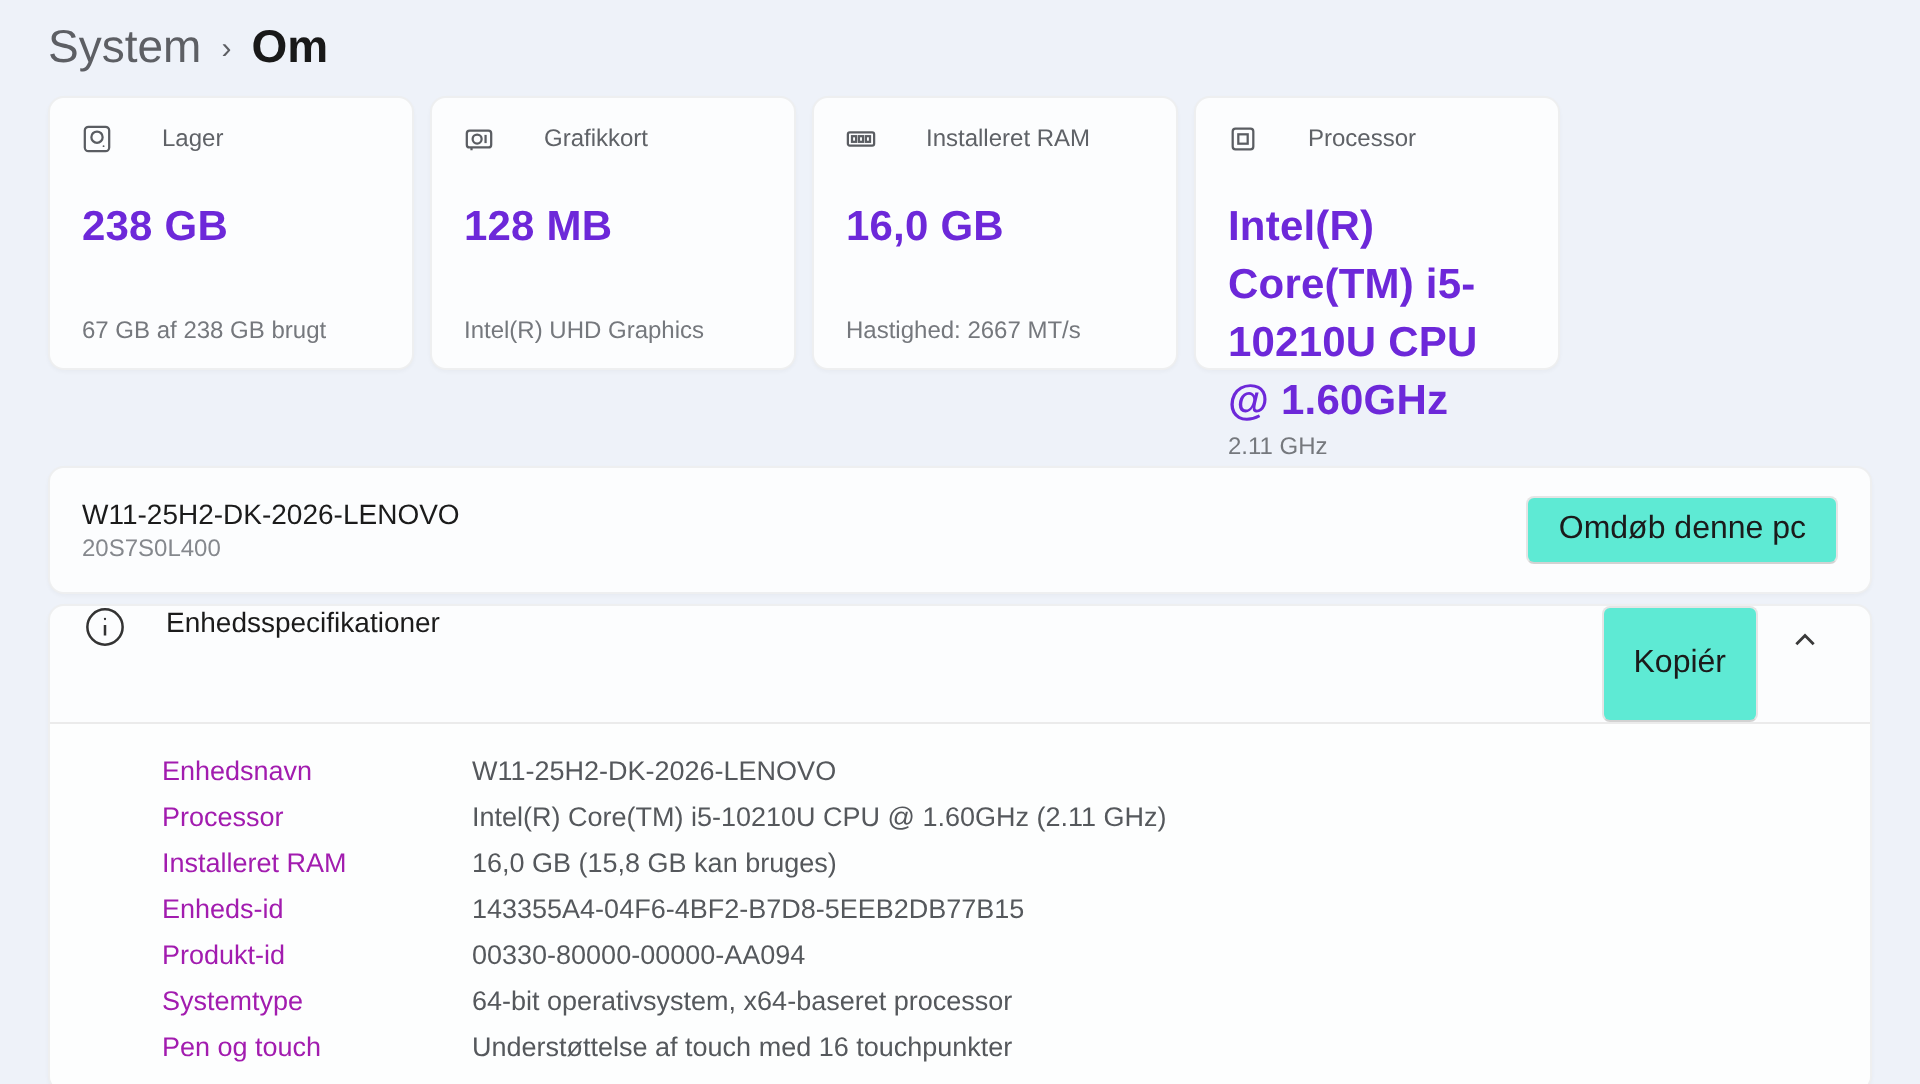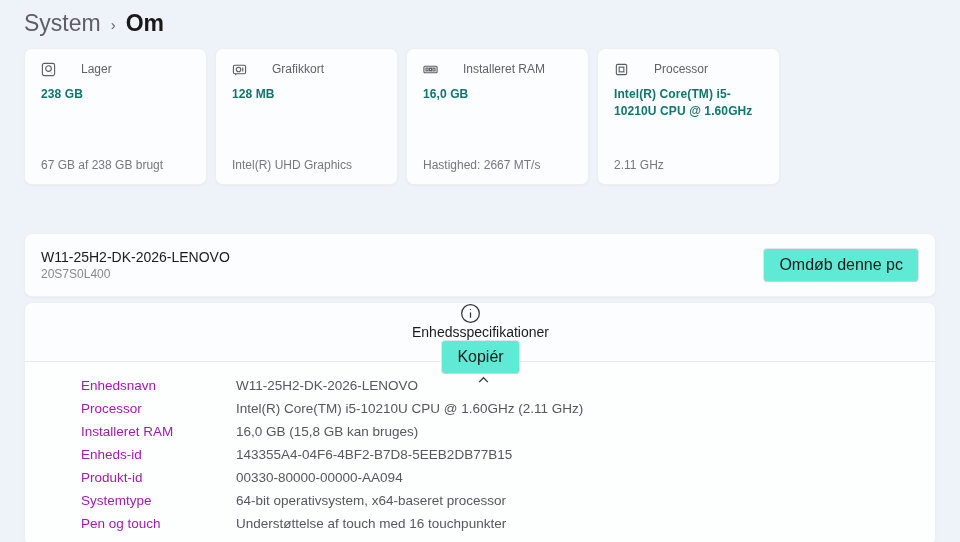--- a/index.html
+++ b/index.html
@@ -25,21 +25,21 @@
     width: 183px; height: 137px;
     background: #fcfdfe;
     border: 1px solid rgba(0,0,0,0.055);
     border-radius: 8px;
     padding: 13px 16px 12px 16px;
     display: flex; flex-direction: column;
     box-shadow: 0 1px 2px rgba(0,0,0,0.03);
   }
   .stat-head { display: flex; align-items: flex-start; gap: 25px; }
   .stat-label { font-size: 12px; color: #5f6267; }
-  .stat-value { margin-top: 9px; font-size: 12px; font-weight: 700; color: #0f766e; line-height: 1.38; letter-spacing: 0.1px; }
+  .stat-value { margin-top: 23px; font-size: 21px; font-weight: 700; color: #6d28d9; line-height: 1.38; letter-spacing: 0.1px; }
   .stat-caption { margin-top: auto; font-size: 12px; color: #75787d; }
   .stat-icon { width: 15px; height: 15px; display: inline-flex; color: #5a5d62; flex: 0 0 auto; }
   .stat-icon svg { width: 15px; height: 15px; }
 
   
   .panel {
     background: #fcfdfe;
     border: 1px solid rgba(0,0,0,0.055);
     border-radius: 8px;
     box-shadow: 0 1px 2px rgba(0,0,0,0.03);
@@ -64,24 +64,23 @@
     font-size: 16px;
     color: #1b1b1b;
     padding: 7px 15px;
     cursor: pointer;
     white-space: nowrap;
   }
 
   .expander-panel { margin-top: 5px; overflow: hidden; }
   .expander-header {
     height: 58px;
-    display: flex; align-items: center;
+    display: flex; 
     padding: 0 16px 0 17px;
     cursor: pointer;
-    flex-direction: column;
   }
   .info-icon { width: 21px; height: 21px; color: #333; margin-right: 20px; flex: 0 0 auto; }
   .info-icon svg { width: 21px; height: 21px; }
   .expander-title { font-size: 14px; color: #1b1b1b; }
   .chevron { width: 34px; height: 34px; display: flex; align-items: center; justify-content: center; margin-left: 6px; cursor: pointer; color: #3a3a3a; }
   .divider { height: 1px; background: #ebebeb; }
   .expander-body { padding: 12px 16px 10px 56px; background: #fdfefe; }
   .spec-row { display: flex; height: 23px; align-items: center; }
   .spec-label { width: 155px; font-size: 13.5px; color: #a21caf; flex: 0 0 auto; }
   .spec-value { font-size: 13.5px; color: #55585c; }

